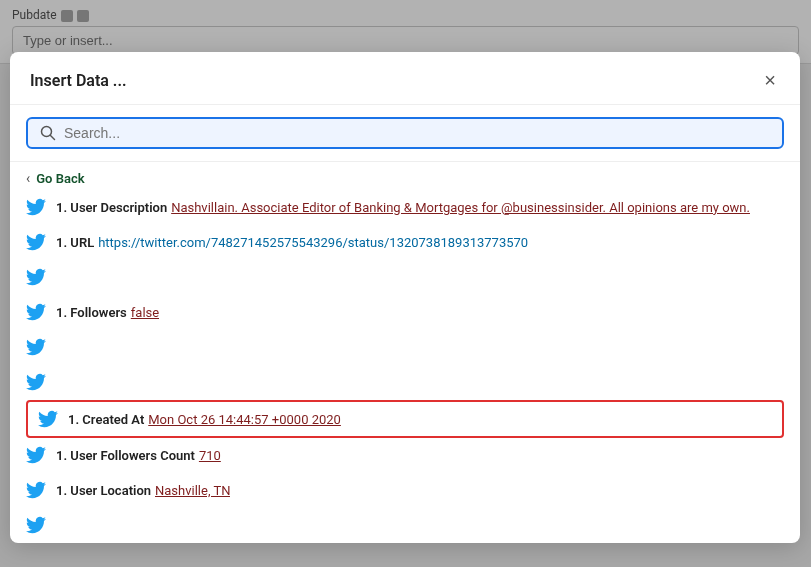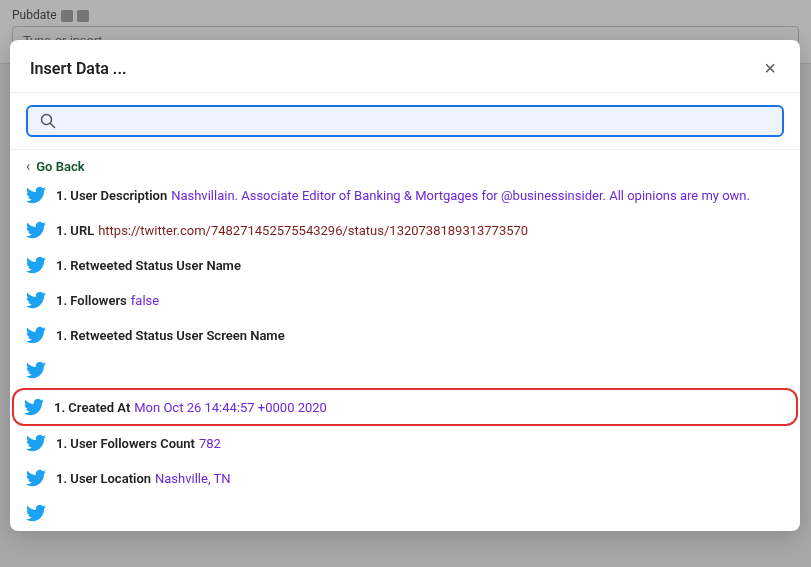--- a/index.html
+++ b/index.html
@@ -44,21 +44,21 @@
     }
 
     
     .modal-overlay {
       position: absolute;
       top: 0; left: 0; right: 0; bottom: 0;
       background: rgba(0,0,0,0.3);
       display: flex;
       align-items: flex-start;
       justify-content: flex-start;
-      padding: 40px 0 0 10px;
+      padding: 52px 0 0 10px;
     }
 
     
     .modal {
       background: #fff;
       border-radius: 8px;
       width: 790px;
       max-height: 520px;
       box-shadow: 0 4px 24px rgba(0,0,0,0.18);
       overflow: hidden;
@@ -144,23 +144,23 @@
     .list-item {
       display: flex;
       align-items: center;
       padding: 7px 16px;
       cursor: pointer;
       gap: 10px;
       border-bottom: 1px solid transparent;
     }
     .list-item.highlighted {
       border: 2px solid #e03030;
-      border-radius: 12px;
+      border-radius: 4px;
       background: #fff;
-      margin: 0 2px;
+      margin: 0 16px;
       padding: 7px 10px;
     }
 
     
     .twitter-icon {
       width: 20px;
       height: 20px;
       flex-shrink: 0;
     }
 
@@ -169,26 +169,27 @@
       color: #222;
       white-space: nowrap;
       overflow: hidden;
       text-overflow: ellipsis;
     }
     .item-label {
       font-weight: 600;
     }
     .item-value {
       font-weight: 400;
-      color: #6d28d9;
+      color: #7f1d1d;
       margin-left: 4px;
+      text-decoration: underline;
     }
     .item-value-blue {
       font-weight: 400;
-      color: #7f1d1d;
+      color: #0369a1;
       margin-left: 4px;
     }
 
     
     .list-container::-webkit-scrollbar {
       width: 6px;
     }
     .list-container::-webkit-scrollbar-thumb {
       background: #ccc;
       border-radius: 3px;
@@ -213,20 +214,21 @@
       <span class="modal-title">Insert Data ...</span>
       <button class="modal-close">×</button>
     </div>
 
     <div class="search-container">
       <div class="search-box">
         <svg class="search-icon-svg" width="16" height="16" viewBox="0 0 16 16" fill="none">
           <circle cx="6.5" cy="6.5" r="5" stroke="#555" stroke-width="1.5"></circle>
           <line x1="10.5" y1="10.5" x2="14.5" y2="14.5" stroke="#555" stroke-width="1.5" stroke-linecap="round"></line>
         </svg>
+        <input class="search-input" type="text" value="" placeholder="Search..." style="">
       </div>
     </div>
 
     <div class="go-back">
       <span class="go-back-arrow">‹</span>
       <span class="go-back-label">Go Back</span>
     </div>
 
     <div class="list-container" id="items-list">
     <div class="list-item">
@@ -242,59 +244,53 @@
     <path d="M23.954 4.569a10 10 0 0 1-2.825.775 4.958 4.958 0 0 0 2.163-2.723 9.86 9.86 0 0 1-3.127 1.195 4.916 4.916 0 0 0-8.384 4.482C7.691 8.094 4.066 6.13 1.64 3.161a4.822 4.822 0 0 0-.666 2.475c0 1.71.87 3.213 2.188 4.096a4.904 4.904 0 0 1-2.228-.616v.061a4.923 4.923 0 0 0 3.946 4.827 4.996 4.996 0 0 1-2.212.085 4.937 4.937 0 0 0 4.604 3.417 9.868 9.868 0 0 1-6.102 2.105c-.39 0-.779-.023-1.17-.067a13.995 13.995 0 0 0 7.557 2.209c9.054 0 13.999-7.496 13.999-13.986 0-.209 0-.42-.015-.63a9.936 9.936 0 0 0 2.46-2.548l-.047-.02z"></path>
   </svg>
     <span class="item-text">
       <span class="item-label">1. <span>URL</span></span><span class="item-value-blue">https://twitter.com/748271452575543296/status/1320738189313773570</span>
     </span>
   </div>
         <div class="list-item">
     <svg class="twitter-icon" viewBox="0 0 24 24" fill="#1DA1F2" xmlns="http://www.w3.org/2000/svg">
     <path d="M23.954 4.569a10 10 0 0 1-2.825.775 4.958 4.958 0 0 0 2.163-2.723 9.86 9.86 0 0 1-3.127 1.195 4.916 4.916 0 0 0-8.384 4.482C7.691 8.094 4.066 6.13 1.64 3.161a4.822 4.822 0 0 0-.666 2.475c0 1.71.87 3.213 2.188 4.096a4.904 4.904 0 0 1-2.228-.616v.061a4.923 4.923 0 0 0 3.946 4.827 4.996 4.996 0 0 1-2.212.085 4.937 4.937 0 0 0 4.604 3.417 9.868 9.868 0 0 1-6.102 2.105c-.39 0-.779-.023-1.17-.067a13.995 13.995 0 0 0 7.557 2.209c9.054 0 13.999-7.496 13.999-13.986 0-.209 0-.42-.015-.63a9.936 9.936 0 0 0 2.46-2.548l-.047-.02z"></path>
   </svg>
-    <span class="item-text">
-      <span class="item-label">1. <span>Retweeted Status User Name</span></span>
-    </span>
   </div>
         <div class="list-item">
     <svg class="twitter-icon" viewBox="0 0 24 24" fill="#1DA1F2" xmlns="http://www.w3.org/2000/svg">
     <path d="M23.954 4.569a10 10 0 0 1-2.825.775 4.958 4.958 0 0 0 2.163-2.723 9.86 9.86 0 0 1-3.127 1.195 4.916 4.916 0 0 0-8.384 4.482C7.691 8.094 4.066 6.13 1.64 3.161a4.822 4.822 0 0 0-.666 2.475c0 1.71.87 3.213 2.188 4.096a4.904 4.904 0 0 1-2.228-.616v.061a4.923 4.923 0 0 0 3.946 4.827 4.996 4.996 0 0 1-2.212.085 4.937 4.937 0 0 0 4.604 3.417 9.868 9.868 0 0 1-6.102 2.105c-.39 0-.779-.023-1.17-.067a13.995 13.995 0 0 0 7.557 2.209c9.054 0 13.999-7.496 13.999-13.986 0-.209 0-.42-.015-.63a9.936 9.936 0 0 0 2.46-2.548l-.047-.02z"></path>
   </svg>
     <span class="item-text">
       <span class="item-label">1. <span>Followers</span></span><span class="item-value">false</span>
     </span>
   </div>
         <div class="list-item">
     <svg class="twitter-icon" viewBox="0 0 24 24" fill="#1DA1F2" xmlns="http://www.w3.org/2000/svg">
     <path d="M23.954 4.569a10 10 0 0 1-2.825.775 4.958 4.958 0 0 0 2.163-2.723 9.86 9.86 0 0 1-3.127 1.195 4.916 4.916 0 0 0-8.384 4.482C7.691 8.094 4.066 6.13 1.64 3.161a4.822 4.822 0 0 0-.666 2.475c0 1.71.87 3.213 2.188 4.096a4.904 4.904 0 0 1-2.228-.616v.061a4.923 4.923 0 0 0 3.946 4.827 4.996 4.996 0 0 1-2.212.085 4.937 4.937 0 0 0 4.604 3.417 9.868 9.868 0 0 1-6.102 2.105c-.39 0-.779-.023-1.17-.067a13.995 13.995 0 0 0 7.557 2.209c9.054 0 13.999-7.496 13.999-13.986 0-.209 0-.42-.015-.63a9.936 9.936 0 0 0 2.46-2.548l-.047-.02z"></path>
   </svg>
-    <span class="item-text">
-      <span class="item-label">1. <span>Retweeted Status User Screen Name</span></span>
-    </span>
   </div>
         <div class="list-item">
     <svg class="twitter-icon" viewBox="0 0 24 24" fill="#1DA1F2" xmlns="http://www.w3.org/2000/svg">
     <path d="M23.954 4.569a10 10 0 0 1-2.825.775 4.958 4.958 0 0 0 2.163-2.723 9.86 9.86 0 0 1-3.127 1.195 4.916 4.916 0 0 0-8.384 4.482C7.691 8.094 4.066 6.13 1.64 3.161a4.822 4.822 0 0 0-.666 2.475c0 1.71.87 3.213 2.188 4.096a4.904 4.904 0 0 1-2.228-.616v.061a4.923 4.923 0 0 0 3.946 4.827 4.996 4.996 0 0 1-2.212.085 4.937 4.937 0 0 0 4.604 3.417 9.868 9.868 0 0 1-6.102 2.105c-.39 0-.779-.023-1.17-.067a13.995 13.995 0 0 0 7.557 2.209c9.054 0 13.999-7.496 13.999-13.986 0-.209 0-.42-.015-.63a9.936 9.936 0 0 0 2.46-2.548l-.047-.02z"></path>
   </svg>
   </div>
         <div class="list-item highlighted">
     <svg class="twitter-icon" viewBox="0 0 24 24" fill="#1DA1F2" xmlns="http://www.w3.org/2000/svg">
     <path d="M23.954 4.569a10 10 0 0 1-2.825.775 4.958 4.958 0 0 0 2.163-2.723 9.86 9.86 0 0 1-3.127 1.195 4.916 4.916 0 0 0-8.384 4.482C7.691 8.094 4.066 6.13 1.64 3.161a4.822 4.822 0 0 0-.666 2.475c0 1.71.87 3.213 2.188 4.096a4.904 4.904 0 0 1-2.228-.616v.061a4.923 4.923 0 0 0 3.946 4.827 4.996 4.996 0 0 1-2.212.085 4.937 4.937 0 0 0 4.604 3.417 9.868 9.868 0 0 1-6.102 2.105c-.39 0-.779-.023-1.17-.067a13.995 13.995 0 0 0 7.557 2.209c9.054 0 13.999-7.496 13.999-13.986 0-.209 0-.42-.015-.63a9.936 9.936 0 0 0 2.46-2.548l-.047-.02z"></path>
   </svg>
     <span class="item-text">
       <span class="item-label">1. <span>Created At</span></span><span class="item-value">Mon Oct 26 14:44:57 +0000 2020</span>
     </span>
   </div>
         <div class="list-item">
     <svg class="twitter-icon" viewBox="0 0 24 24" fill="#1DA1F2" xmlns="http://www.w3.org/2000/svg">
     <path d="M23.954 4.569a10 10 0 0 1-2.825.775 4.958 4.958 0 0 0 2.163-2.723 9.86 9.86 0 0 1-3.127 1.195 4.916 4.916 0 0 0-8.384 4.482C7.691 8.094 4.066 6.13 1.64 3.161a4.822 4.822 0 0 0-.666 2.475c0 1.71.87 3.213 2.188 4.096a4.904 4.904 0 0 1-2.228-.616v.061a4.923 4.923 0 0 0 3.946 4.827 4.996 4.996 0 0 1-2.212.085 4.937 4.937 0 0 0 4.604 3.417 9.868 9.868 0 0 1-6.102 2.105c-.39 0-.779-.023-1.17-.067a13.995 13.995 0 0 0 7.557 2.209c9.054 0 13.999-7.496 13.999-13.986 0-.209 0-.42-.015-.63a9.936 9.936 0 0 0 2.46-2.548l-.047-.02z"></path>
   </svg>
     <span class="item-text">
-      <span class="item-label">1. <span>User Followers Count</span></span><span class="item-value">782</span>
+      <span class="item-label">1. <span>User Followers Count</span></span><span class="item-value">710</span>
     </span>
   </div>
         <div class="list-item">
     <svg class="twitter-icon" viewBox="0 0 24 24" fill="#1DA1F2" xmlns="http://www.w3.org/2000/svg">
     <path d="M23.954 4.569a10 10 0 0 1-2.825.775 4.958 4.958 0 0 0 2.163-2.723 9.86 9.86 0 0 1-3.127 1.195 4.916 4.916 0 0 0-8.384 4.482C7.691 8.094 4.066 6.13 1.64 3.161a4.822 4.822 0 0 0-.666 2.475c0 1.71.87 3.213 2.188 4.096a4.904 4.904 0 0 1-2.228-.616v.061a4.923 4.923 0 0 0 3.946 4.827 4.996 4.996 0 0 1-2.212.085 4.937 4.937 0 0 0 4.604 3.417 9.868 9.868 0 0 1-6.102 2.105c-.39 0-.779-.023-1.17-.067a13.995 13.995 0 0 0 7.557 2.209c9.054 0 13.999-7.496 13.999-13.986 0-.209 0-.42-.015-.63a9.936 9.936 0 0 0 2.46-2.548l-.047-.02z"></path>
   </svg>
     <span class="item-text">
       <span class="item-label">1. <span>User Location</span></span><span class="item-value">Nashville, TN</span>
     </span>
   </div>

